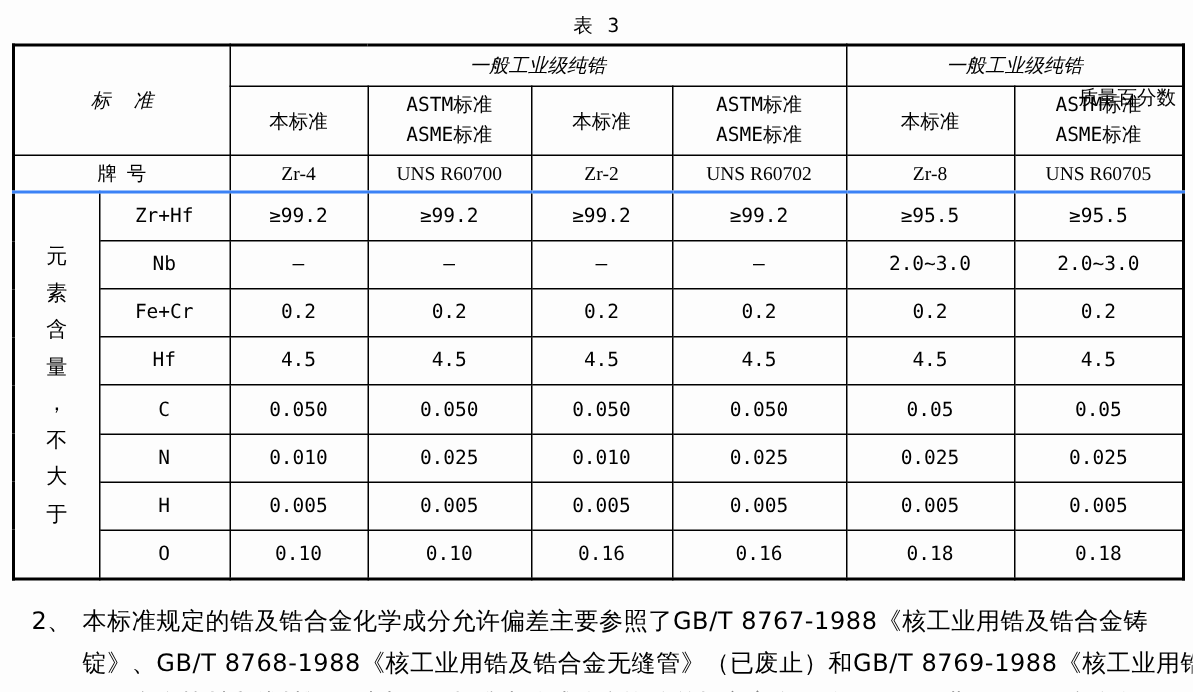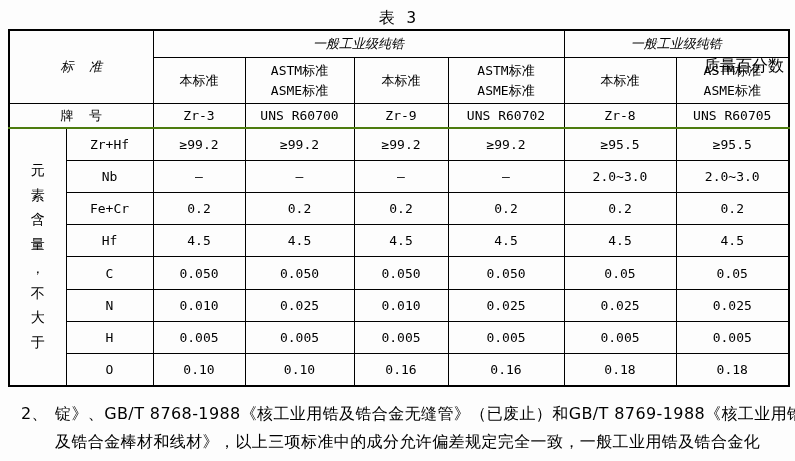--- a/index.html
+++ b/index.html
@@ -3,35 +3,35 @@
 <meta charset="utf-8">
 <style>
   html,body{margin:0;padding:0;}
   body{
     width:795px;height:461px;background:#fdfdfd;color:#000;
     font-family:"DejaVu Sans Mono","DejaVu Sans",sans-serif;
     overflow:hidden;
   }
   .caption-row{
     position:relative;margin:9px 0 3px 8px;width:780px;height:17px;
-    font-size:16px;line-height:17px;
+    font-size:13px;line-height:17px;
   }
   .caption-title{position:absolute;left:50%;transform:translateX(-50%);letter-spacing:1px;}
   .caption-unit{position:absolute;right:4px;margin-top:48px;}
   table.spec{
     margin-left:8px;width:780px;border-collapse:collapse;table-layout:fixed;
     border:2px solid #000;
   }
   table.spec td{
     border:1px solid #000;text-align:center;vertical-align:middle;
     font-size:13px;padding:0;overflow:hidden;white-space:pre;
   }
   tr.r1 td{height:26px;font-style:italic;}
   tr.r2 td{height:45px;}
-  tr.r3 td{height:23px;border-bottom:2px solid #4d7c0f;}
+  tr.r3 td{height:23px;border-bottom:2px solid #3b82f6;font-family:Liberation Serif, serif;}
   tr.el td{height:23px;margin-left:12px;}
   .two-line{white-space:pre-line;line-height:20px;margin-top:12px;}
   .side-cell{padding:0;}
   .side-stack{display:grid;grid-template-rows:repeat(8,1fr);height:196px;}
   .side-stack div{display:flex;align-items:center;justify-content:center;font-size:14px;}
   .note{
     position:relative;margin:13px 0 0 0;padding-left:55px;padding-right:14px;
     font-size:16px;line-height:27.5px;letter-spacing:0.4px;
     font-family:"DejaVu Sans",sans-serif;
   }
@@ -69,23 +69,23 @@
 ASME标准</td>
     <td>本标准</td>
     <td class="two-line">ASTM标准
 ASME标准</td>
     <td>本标准</td>
     <td class="two-line">ASTM标准
 ASME标准</td>
   </tr>
   <tr class="r3">
     <td colspan="2">牌  号</td>
-    <td>Zr-3</td>
+    <td>Zr-4</td>
     <td>UNS R60700</td>
-    <td>Zr-9</td>
+    <td>Zr-2</td>
     <td>UNS R60702</td>
     <td>Zr-8</td>
     <td>UNS R60705</td>
   </tr>
   <tr class="el">
     <td rowspan="8" class="side-cell">
       <div class="side-stack">
         <div>元</div>
         <div>素</div>
         <div>含</div>
@@ -165,16 +165,17 @@
     <td>0.16</td>
     <td>0.16</td>
     <td>0.18</td>
     <td>0.18</td>
   </tr>
 </tbody>
   </table>
 
 <div class="note">
   <span class="note-marker">2、</span>
+  <div class="note-line">本标准规定的锆及锆合金化学成分允许偏差主要参照了GB/T 8767-1988《核工业用锆及锆合金铸</div>
   <div class="note-line">锭》、GB/T 8768-1988《核工业用锆及锆合金无缝管》（已废止）和GB/T 8769-1988《核工业用锆</div>
   <div class="note-line">及锆合金棒材和线材》，以上三项标准中的成分允许偏差规定完全一致，一般工业用锆及锆合金化</div>
 
 </div>
 
 </body></html>

